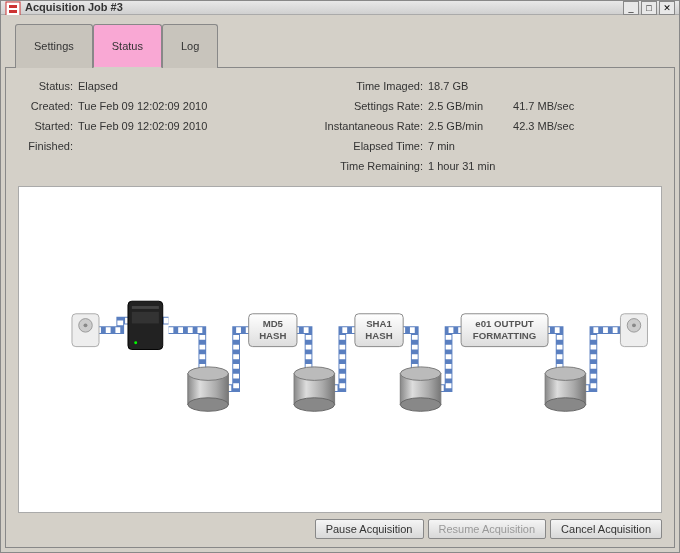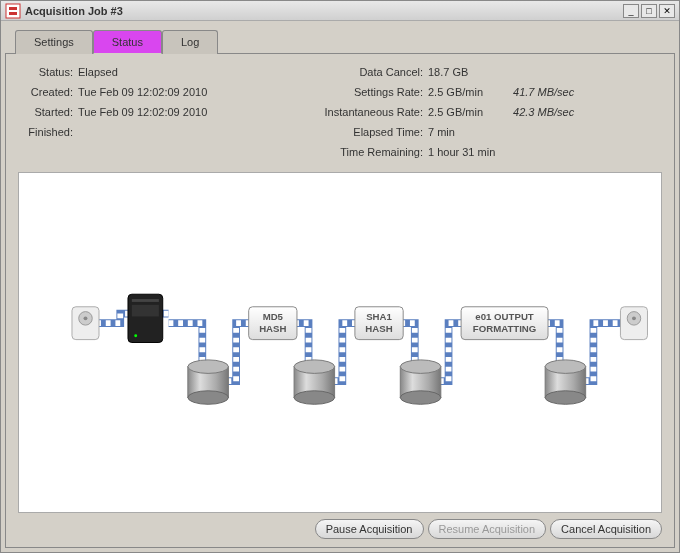--- a/index.html
+++ b/index.html
@@ -13,25 +13,24 @@
 }
 .window {
   width: 680px;
   height: 553px;
   border: 1px solid #888;
   background: #d4d0c8;
   display: flex;
   flex-direction: column;
 }
 .titlebar {
-  height: 20px;
+  height: 14px;
   background: linear-gradient(to bottom, #e8e8e8, #d0d0d0);
   border-bottom: 1px solid #aaa;
   display: flex;
-  align-items: center;
   padding: 0 4px;
 }
 .titlebar .app-icon {
   width: 16px; height: 16px;
   margin-right: 4px;
   display: inline-flex;
 }
 .titlebar .title-text {
   flex: 1;
   font-weight: bold;
@@ -54,32 +53,32 @@
   display: flex;
   flex-direction: column;
   padding: 4px;
 }
 .tabs {
   display: flex;
   padding-left: 10px;
   margin-top: 4px;
 }
 .tab {
-  padding: 5px 18px;
+  padding: 15px 18px;
   border: 1px solid #888;
   background: #d4d0c8;
   border-bottom: none;
   margin-right: 0px;
   border-radius: 3px 3px 0 0;
   position: relative;
   top: 1px;
   color: #333;
 }
 .tab.active {
-  background: #d946ef;
+  background: #f9a8d4;
   z-index: 2;
   border-bottom: 1px solid #d4d0c8;
 }
 .tab.inactive {
   background: #c8c4bc;
 }
 .content {
   flex: 1;
   border: 1px solid #888;
   background: #d4d0c8;
@@ -102,21 +101,21 @@
   align-items: center;
 }
 .stat-label {
   text-align: right;
   width: 60px;
   padding-right: 5px;
   color: #333;
 }
 .stats-right .stat-label { width: 120px; }
 .stat-value { color: #333; }
-.stat-extra { margin-left: 30px; color: #333; font-style: italic; }
+.stat-extra { margin-left: 30px; color: #333; }
 .progress-row {
   display: flex;
   align-items: center;
   height: 20px;
 }
 .progress-row .stat-label { width: 60px; text-align: right; padding-right:5px; }
 .progress-bar-outer {
   width: 230px;
   height: 15px;
   border: 1px solid #888;
@@ -153,21 +152,21 @@
   justify-content: flex-end;
   gap: 4px;
   margin-top: 6px;
 }
 .btn {
   border: 1px solid #888;
   background: linear-gradient(to bottom, #f5f5f5, #d8d8d8);
   padding: 3px 10px;
   font-family: inherit;
   font-size: 11px;
-  border-radius: 10px;
+  border-radius: 2px;
   color: #333;
 }
 .btn[disabled] { color: #999; }
 
 
 .diagram svg { width: 100%; height: 100%; }
 .pipe { stroke: #5a7fc0; stroke-width: 8; stroke-linecap: butt; fill: none; }
 .pipe-stripe { stroke: #fff; stroke-width: 6; stroke-dasharray: 5 5; fill: none; }
 .stage-box { fill: url(#boxgrad); stroke: #888; rx:4; }
 .stage-text { font-family: Arial; font-size: 10px; font-weight: bold; fill: #555; text-anchor: middle; }
@@ -216,21 +215,21 @@
               <span class="stat-label">Started:</span>
               <span class="stat-value">Tue Feb 09 12:02:09 2010</span>
             </div>
           <div class="stat-row">
               <span class="stat-label">Finished:</span>
               <span class="stat-value"></span>
             </div>
         </div>
         <div class="stats-right">
           <div class="stat-row">
-              <span class="stat-label">Data Cancel:</span>
+              <span class="stat-label">Time Imaged:</span>
               <span class="stat-value">18.7 GB</span>
             </div>
           <div class="stat-row">
               <span class="stat-label">Settings Rate:</span>
               <span class="stat-value">2.5 GB/min</span>
               <span class="stat-extra">41.7 MB/sec</span>
             </div>
           <div class="stat-row">
               <span class="stat-label">Instantaneous Rate:</span>
               <span class="stat-value">2.5 GB/min</span>

